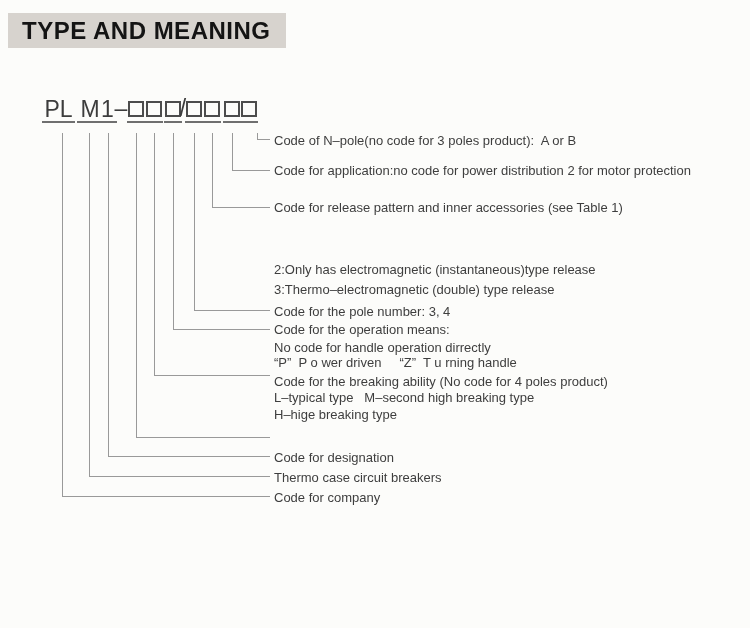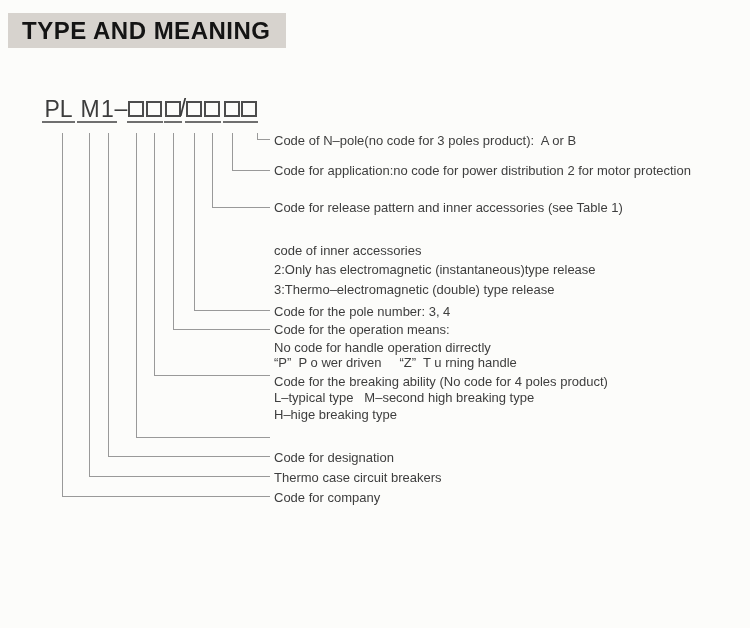--- a/index.html
+++ b/index.html
@@ -123,21 +123,20 @@
 
   <div class="vline" style="left:232px;top:133px;height:38px"></div>
   <div class="hline" style="left:232px;top:170px;width:38px"></div>
 
   <div class="vline" style="left:257px;top:133px;height:7px"></div>
   <div class="hline" style="left:257px;top:139px;width:13px"></div>
 
   <div class="lbl" style="top:133px">Code of N–pole(no code for 3 poles product):  A or B</div>
   <div class="lbl" style="top:163px">Code for application:no code for power distribution 2 for motor protection</div>
   <div class="lbl" style="top:200px">Code for release pattern and inner accessories (see Table 1)</div>
-  <div class="lbl" style="top:243px">code of inner accessories</div>
   <div class="lbl" style="top:262px">2:Only has electromagnetic (instantaneous)type release</div>
   <div class="lbl" style="top:282px">3:Thermo–electromagnetic (double) type release</div>
   <div class="lbl" style="top:304px">Code for the pole number: 3, 4</div>
   <div class="lbl" style="top:322px">Code for the operation means:</div>
   <div class="lbl" style="top:355px">“P”  P o wer driven     “Z”  T u rning handle</div>
   <div class="lbl" style="top:340px">No code for handle operation dirrectly</div>
   <div class="lbl" style="top:374px">Code for the breaking ability (No code for 4 poles product)</div>
   <div class="lbl" style="top:390px">L–typical type   M–second high breaking type</div>
   <div class="lbl" style="top:407px">H–hige breaking type</div>
   <div class="lbl" style="top:450px">Code for designation</div>

